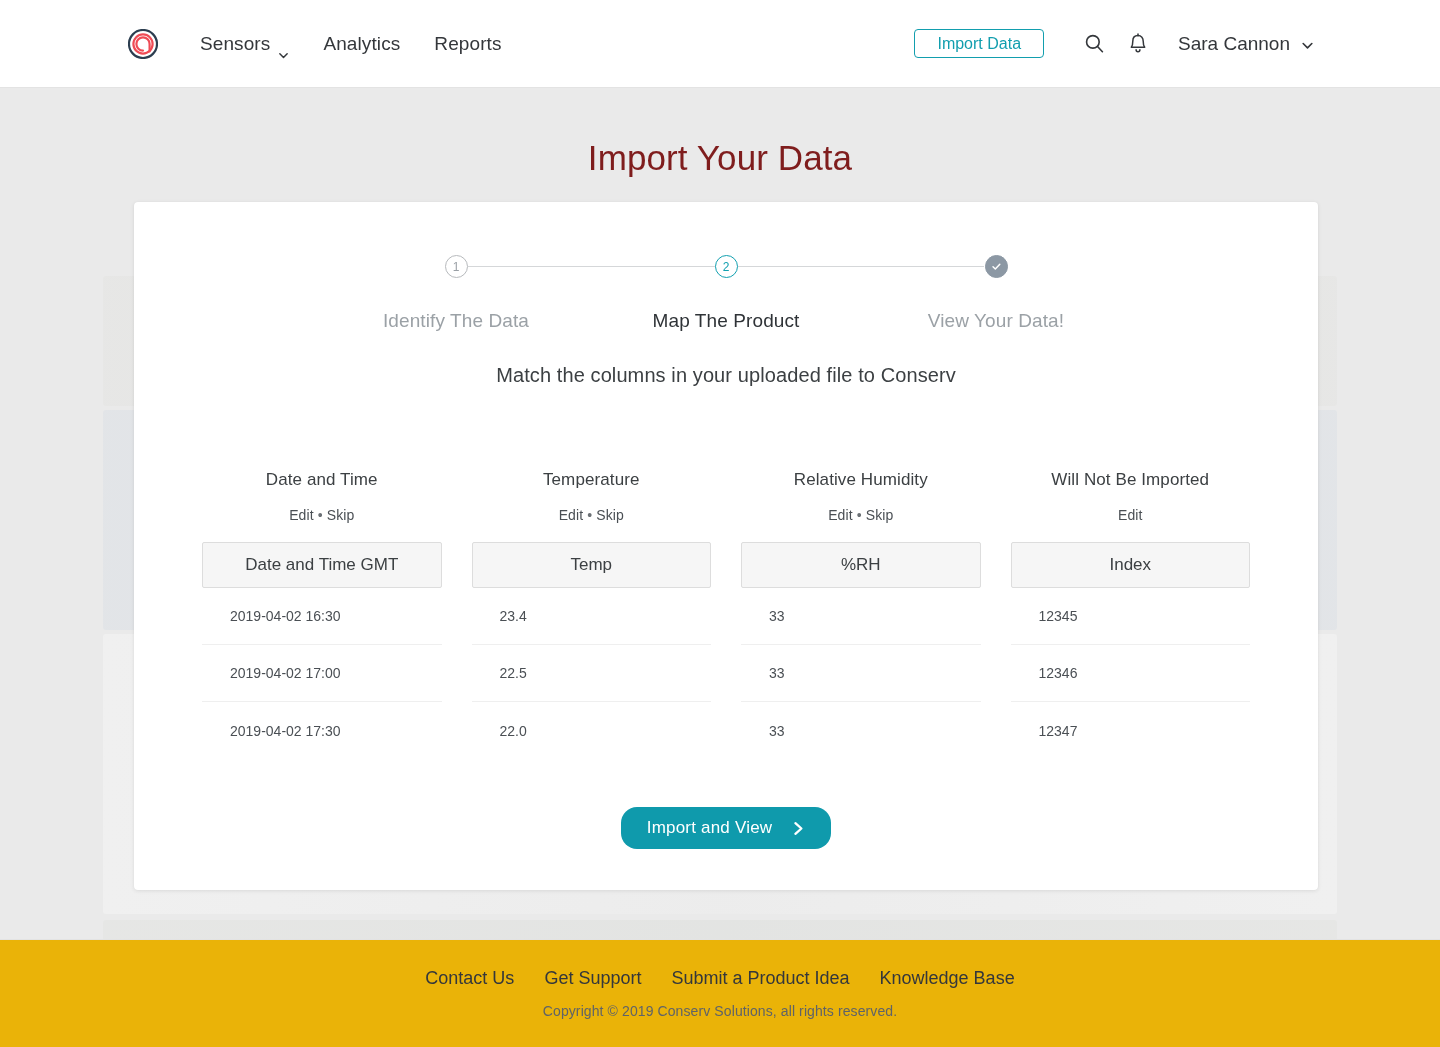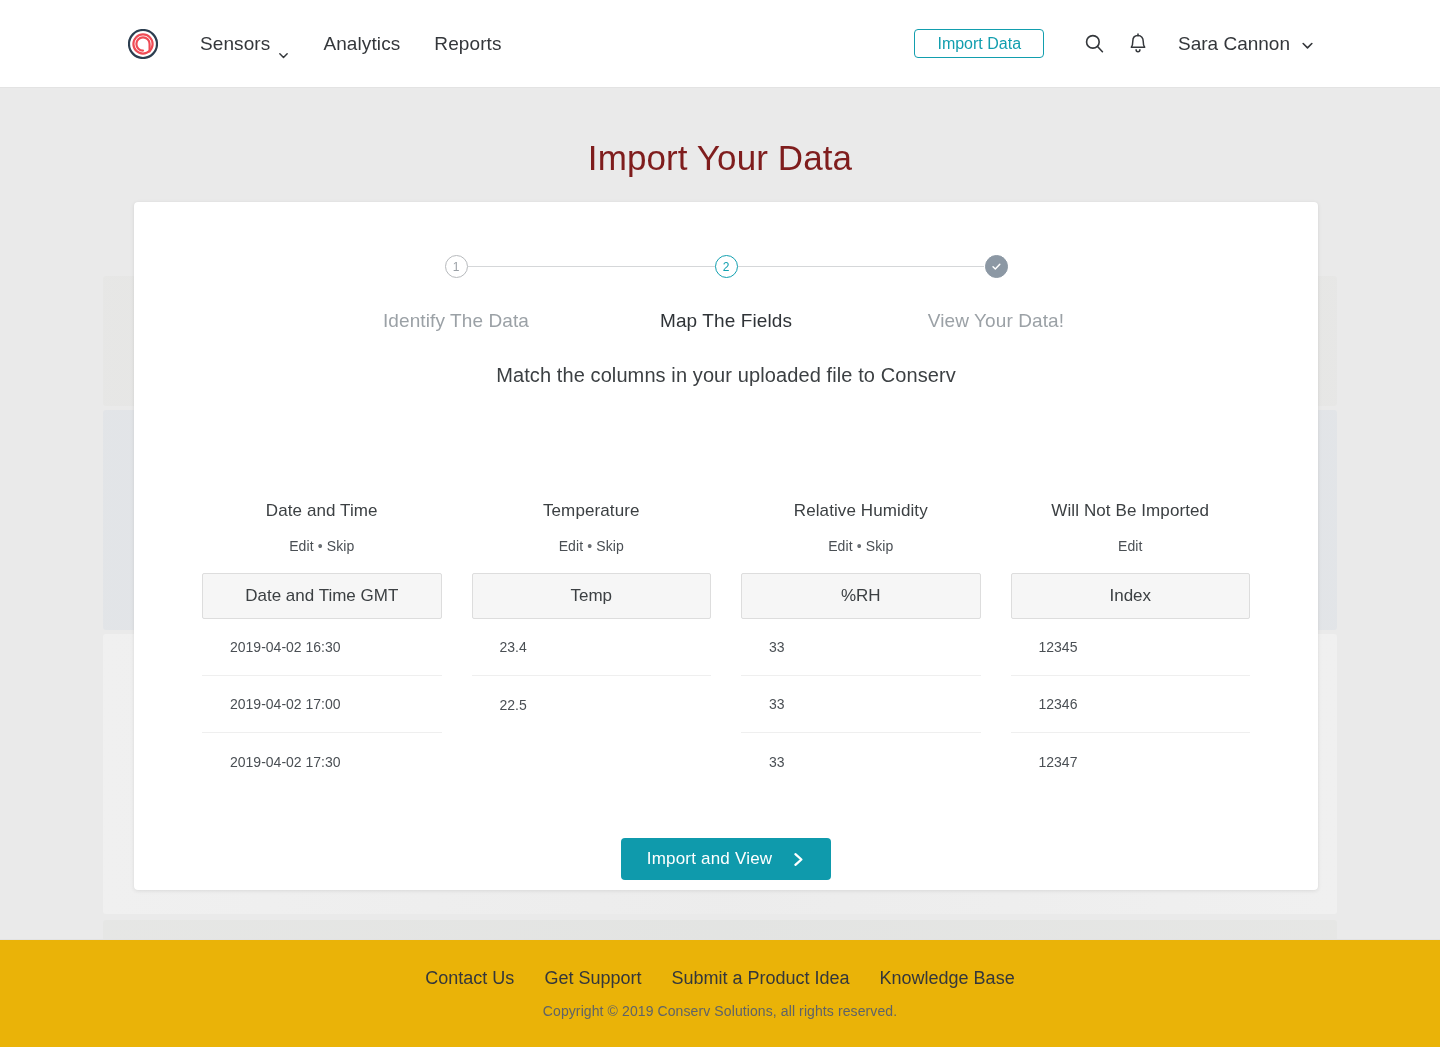--- a/index.html
+++ b/index.html
@@ -240,21 +240,21 @@
     color: #3c4043;
     margin-top: 30px;
     letter-spacing: .1px;
   }
 
   
   .columns {
     display: flex;
     justify-content: center;
     gap: 30px;
-    margin-top: 114px;
+    margin-top: 83px;
     padding: 0 68px;
   }
   .column {
     width: 240px;
     display: flex;
     flex-direction: column;
     align-items: stretch;
   }
   .col-title {
     text-align: center;
@@ -302,21 +302,21 @@
   
   .submit-wrap {
     display: flex;
     justify-content: center;
     margin-top: 48px;
   }
   .submit-btn {
     background: #0f9aac;
     color: #ffffff;
     border: none;
-    border-radius: 4px;
+    border-radius: 16px;
     font-family: inherit;
     font-size: 17px;
     padding: 0 26px;
     height: 42px;
     display: flex;
     align-items: center;
     gap: 20px;
     cursor: pointer;
     letter-spacing: .2px;
   }
@@ -431,21 +431,21 @@
       <div class="step-track"></div>
       <div class="steps">
 
         <div class="step">
           <div class="step-bullet done-prev">1</div>
           <div class="step-label muted">Identify The Data</div>
         </div>
 
         <div class="step">
           <div class="step-bullet current">2</div>
-          <div class="step-label active">Map The Fields</div>
+          <div class="step-label active">Map The Product</div>
         </div>
 
         <div class="step">
           <div class="step-bullet final">
             <svg width="11" height="11" viewBox="0 0 12 12">
                 <path d="M2.2 6.3 L4.7 8.7 L9.6 3.6" fill="none" stroke="#ffffff" stroke-width="1.6" stroke-linecap="round" stroke-linejoin="round"></path>
               </svg>
           </div>
           <div class="step-label muted">View Your Data!</div>
         </div>
@@ -472,20 +472,21 @@
 
       <div class="column">
         <div class="col-title">Temperature</div>
         <div class="col-actions">
           <span class="act">Edit</span><span class="sep">•</span><span class="act">Skip</span>
         </div>
         <div class="col-field">Temp</div>
         <div class="col-rows">
           <div class="col-row">23.4</div>
           <div class="col-row">22.5</div>
+          <div class="col-row">22.0</div>
         </div>
       </div>
 
       <div class="column">
         <div class="col-title">Relative Humidity</div>
         <div class="col-actions">
           <span class="act">Edit</span><span class="sep">•</span><span class="act">Skip</span>
         </div>
         <div class="col-field">%RH</div>
         <div class="col-rows">

